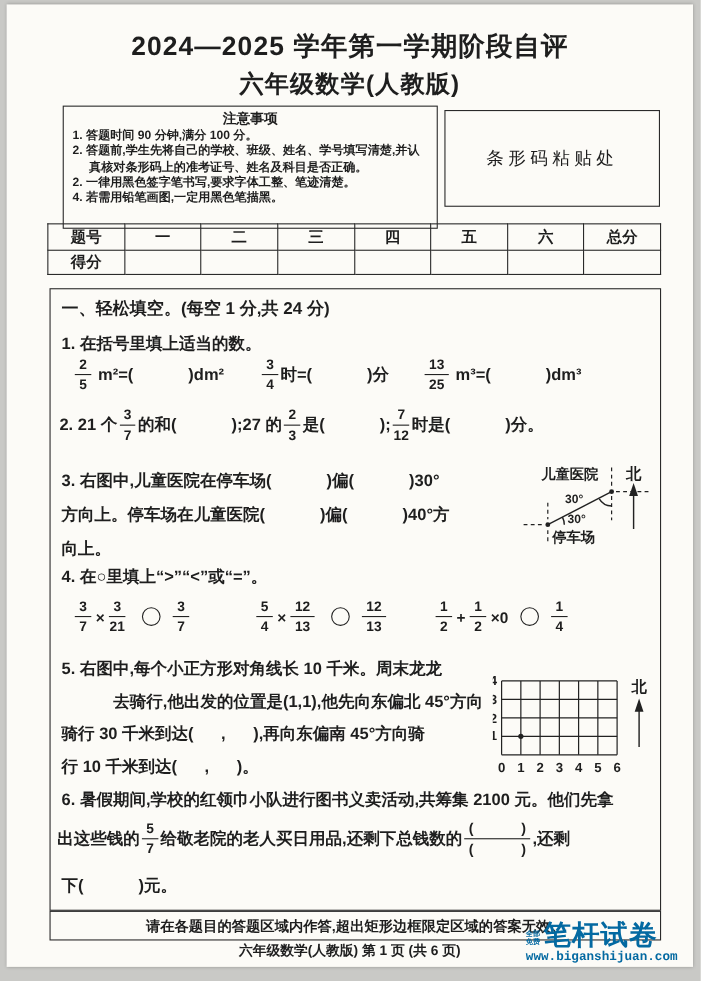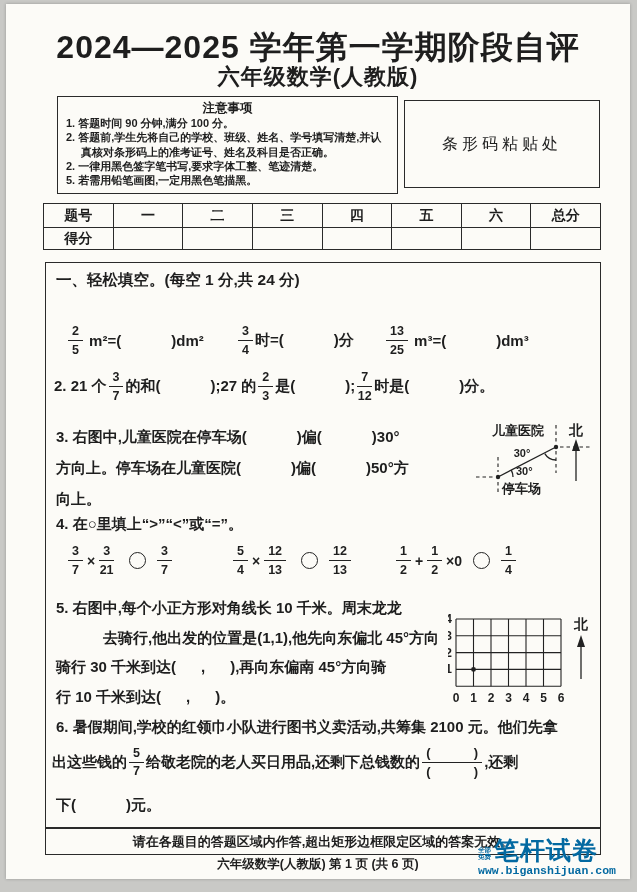--- a/index.html
+++ b/index.html
@@ -11,25 +11,25 @@
     color:#1e1e1e;
     overflow:hidden;
   }
   .paper {
     position:absolute; left:6px; top:4px; width:624px; height:875px;
     background:#fcfbf7;
     box-shadow:0 0 3px rgba(0,0,0,.25);
   }
   
   .title1 { position:absolute; left:0; top:22px; width:100%; text-align:center;
-    font-size:32px; font-weight:700; letter-spacing:1px; }
+    font-size:24px; font-weight:700; letter-spacing:1px; }
   .title2 { position:absolute; left:0; top:58px; width:100%; text-align:center;
     font-size:22px; font-weight:700; letter-spacing:1px; }
   
-  .notice-box { position:absolute; left:51px; top:92px; width:341px; height:98px;
+  .notice-box { position:absolute; left:51px; top:92px; width:341px; height:112px;
     border:1.6px solid #2a2a2a; padding:3px 8px 0 8px; }
   .notice-title { text-align:center; font-size:12.5px; font-weight:700; line-height:16px; }
   .notice-item { font-size:11px; line-height:14.3px; padding-left:15px; text-indent:-15px;
     font-weight:600; white-space:pre-wrap; }
   
   .barcode-box { position:absolute; left:398px; top:96px; width:196px; height:88px;
     border:1.6px solid #2a2a2a; display:flex; align-items:center; justify-content:center; }
   .barcode-box span { font-size:16px; letter-spacing:4px; }
   
   .score-table { position:absolute; left:37px; top:199px; width:558px;
@@ -97,21 +97,21 @@
 <div class="paper">
 
   <div class="title1">2024—2025 学年第一学期阶段自评</div>
   <div class="title2">六年级数学(人教版)</div>
 
   <div class="notice-box">
     <div class="notice-title">注意事项</div>
     <div class="notice-item">1. 答题时间 90 分钟,满分 100 分。</div>
     <div class="notice-item">2. 答题前,学生先将自己的学校、班级、姓名、学号填写清楚,并认真核对条形码上的准考证号、姓名及科目是否正确。</div>
     <div class="notice-item">2. 一律用黑色签字笔书写,要求字体工整、笔迹清楚。</div>
-    <div class="notice-item">5. 若需用铅笔画图,一定用黑色笔描黑。</div>
+    <div class="notice-item">4. 若需用铅笔画图,一定用黑色笔描黑。</div>
   </div>
 
   <div class="barcode-box">
     <span>条形码粘贴处</span>
   </div>
 
   <table class="score-table">
     <tbody>
         <tr>
       <th>题号</th>
@@ -133,20 +133,21 @@
       <td></td>
       <td></td>
     </tr>
   </tbody>
     </table>
 
   <div class="main-box">
 
     <div class="sec-heading">一、轻松填空。(每空 1 分,共 24 分)</div>
 
+    <div class="qtext q1-text">1. 在括号里填上适当的数。</div>
 
     <div class="frow q1g1">
       <span class="frac"><span class="num">2</span><span class="den">5</span></span>
       <span> m²=(            )dm²</span>
     </div>
     <div class="frow q1g2">
       <span class="frac"><span class="num">3</span><span class="den">4</span></span>
       <span>时=(            )分</span>
     </div>
     <div class="frow q1g3">
@@ -158,21 +159,21 @@
       <span>2. 21 个</span>
       <span class="frac"><span class="num">3</span><span class="den">7</span></span>
       <span>的和(            );27 的</span>
       <span class="frac"><span class="num">2</span><span class="den">3</span></span>
       <span>是(            );</span>
       <span class="frac"><span class="num">7</span><span class="den">12</span></span>
       <span>时是(            )分。</span>
     </div>
 
     <div class="qtext q3-l1">3. 右图中,儿童医院在停车场(            )偏(            )30°</div>
-    <div class="qtext q3-l2">方向上。停车场在儿童医院(            )偏(            )50°方</div>
+    <div class="qtext q3-l2">方向上。停车场在儿童医院(            )偏(            )40°方</div>
     <div class="qtext q3-l3">向上。</div>
 
     <div class="q3-svg">
       <svg width="126" height="92" viewBox="0 0 126 92">
         <text x="44" y="16" font-size="13" text-anchor="middle">儿童医院</text>
         <line class="dash-line" x1="82" y1="6" x2="82" y2="24"></line>
         <line class="dash-line" x1="82" y1="32" x2="82" y2="54"></line>
         <line class="dash-line" x1="86" y1="28" x2="116" y2="28"></line>
         <line class="dash-line" x1="2" y1="58" x2="20" y2="58"></line>
         <line class="dash-line" x1="24" y1="38" x2="24" y2="53"></line>

